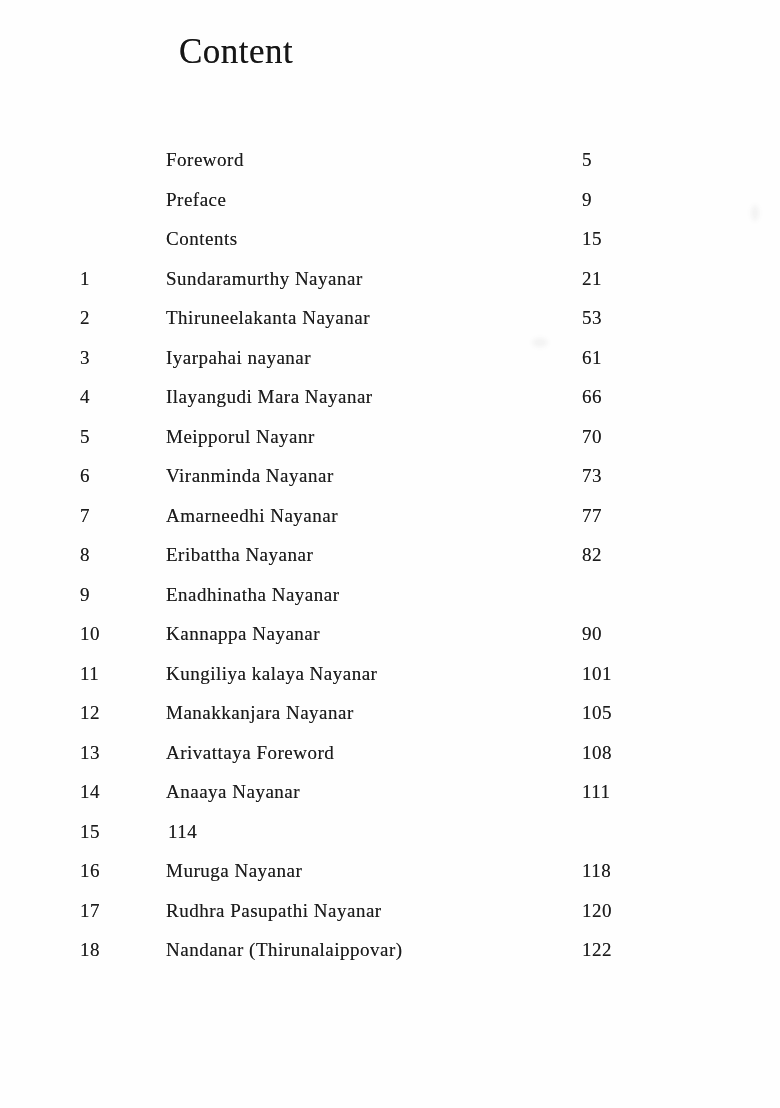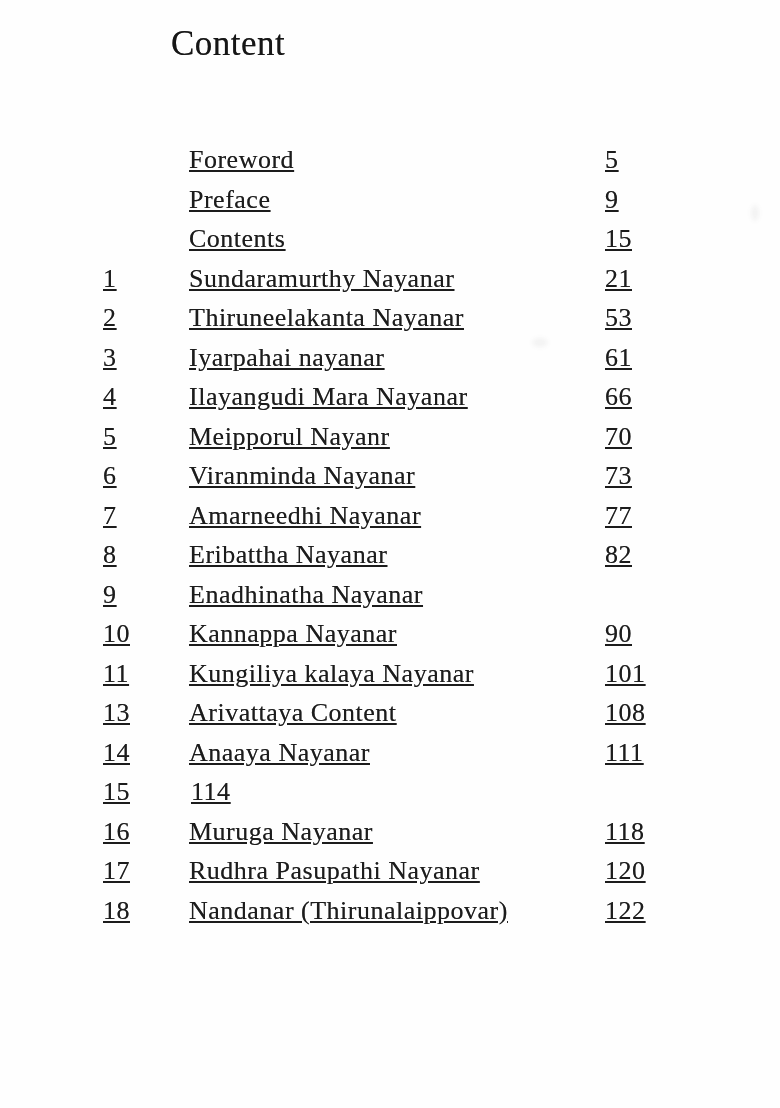--- a/index.html
+++ b/index.html
@@ -13,44 +13,43 @@
     height: 1108px;
     background: #fefefe;
     overflow: hidden;
     font-family: "Liberation Serif", "DejaVu Serif", serif;
     color: #1c1c1c;
   }
   .page-title {
     position: absolute;
     left: 171px;
     top: 24px;
-    margin: 0;
+    margin: 8px;
     font-size: 35px;
     font-weight: 400;
     letter-spacing: 0.5px;
     color: #161616;
     text-shadow: 0 0 0.6px rgba(25,25,25,0.65);
   }
   .toc {
     position: absolute;
     left: 0;
     top: 140px;
     width: 780px;
   }
   .toc-row {
     display: grid;
     grid-template-columns: 86px 414px 1fr;
-    padding-left: 103px;
+    padding-left: 80px;
     height: 39.5px;
     line-height: 39.5px;
-    font-size: 26px;
+    font-size: 19px;
     letter-spacing: 0.5px;
     white-space: nowrap;
     text-shadow: 0 0 0.6px rgba(25,25,25,0.6);
-    text-decoration: underline;
   }
   .toc-num   { text-align: left; }
   .toc-title { text-align: left; }
   .toc-page  { text-align: left; padding-left: 2px; }
   
   .smudge {
     position: absolute;
     border-radius: 50%;
     background: rgba(60,60,60,0.06);
     filter: blur(2px);
@@ -142,24 +141,29 @@
     <span class="toc-title">Kannappa Nayanar</span>
     <span class="toc-page">90</span>
   </div>
 
   <div class="toc-row">
     <span class="toc-num">11</span>
     <span class="toc-title">Kungiliya kalaya Nayanar</span>
     <span class="toc-page">101</span>
   </div>
 
+  <div class="toc-row">
+    <span class="toc-num">12</span>
+    <span class="toc-title">Manakkanjara Nayanar</span>
+    <span class="toc-page">105</span>
+  </div>
 
   <div class="toc-row">
     <span class="toc-num">13</span>
-    <span class="toc-title">Arivattaya Content</span>
+    <span class="toc-title">Arivattaya Foreword</span>
     <span class="toc-page">108</span>
   </div>
 
   <div class="toc-row">
     <span class="toc-num">14</span>
     <span class="toc-title">Anaaya Nayanar</span>
     <span class="toc-page">111</span>
   </div>
 
   <div class="toc-row">

